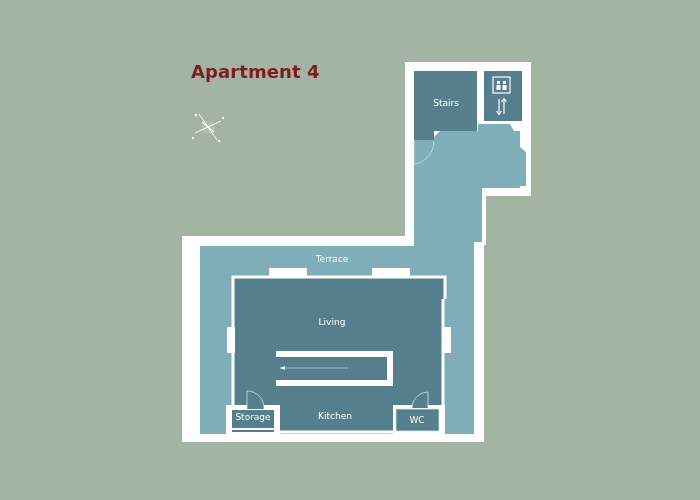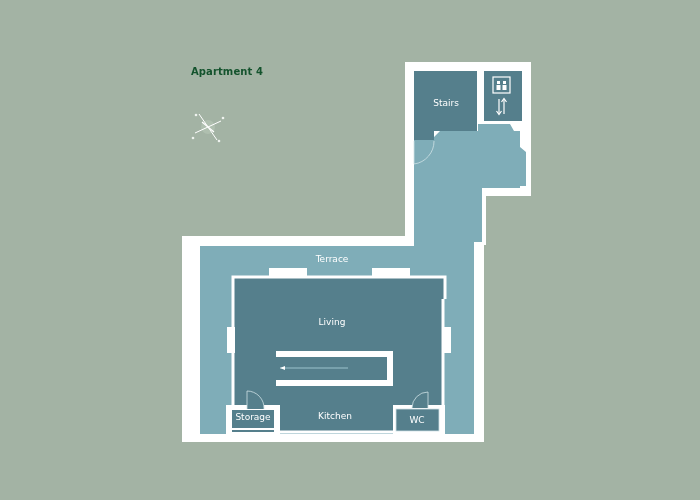--- a/index.html
+++ b/index.html
@@ -1,18 +1,18 @@
 <!DOCTYPE html>
 <html><head>
 <meta charset="utf-8">
 <style>
   html, body { margin:0; padding:0; }
   body { width:700px; height:500px; background:#a3b3a4; position:relative; overflow:hidden;
          font-family:"DejaVu Sans", sans-serif; }
-  .title { position:absolute; left:191px; top:62px; color:#14532d; font-size:10px; font-weight:bold; line-height:19px; letter-spacing:0.1px; }
+  .title { position:absolute; left:191px; top:62px; color:#7f1d1d; font-size:18px; font-weight:bold; line-height:19px; letter-spacing:0.1px; }
   .title div { white-space:nowrap; }
   svg { position:absolute; left:0; top:0; }
   .lbl { fill:#ffffff; font-family:"DejaVu Sans", sans-serif; font-size:9px; text-anchor:middle; }
 </style>
 </head>
 <body>
 
 <div class="title">
   <div>Apartment 4</div>
 </div>

